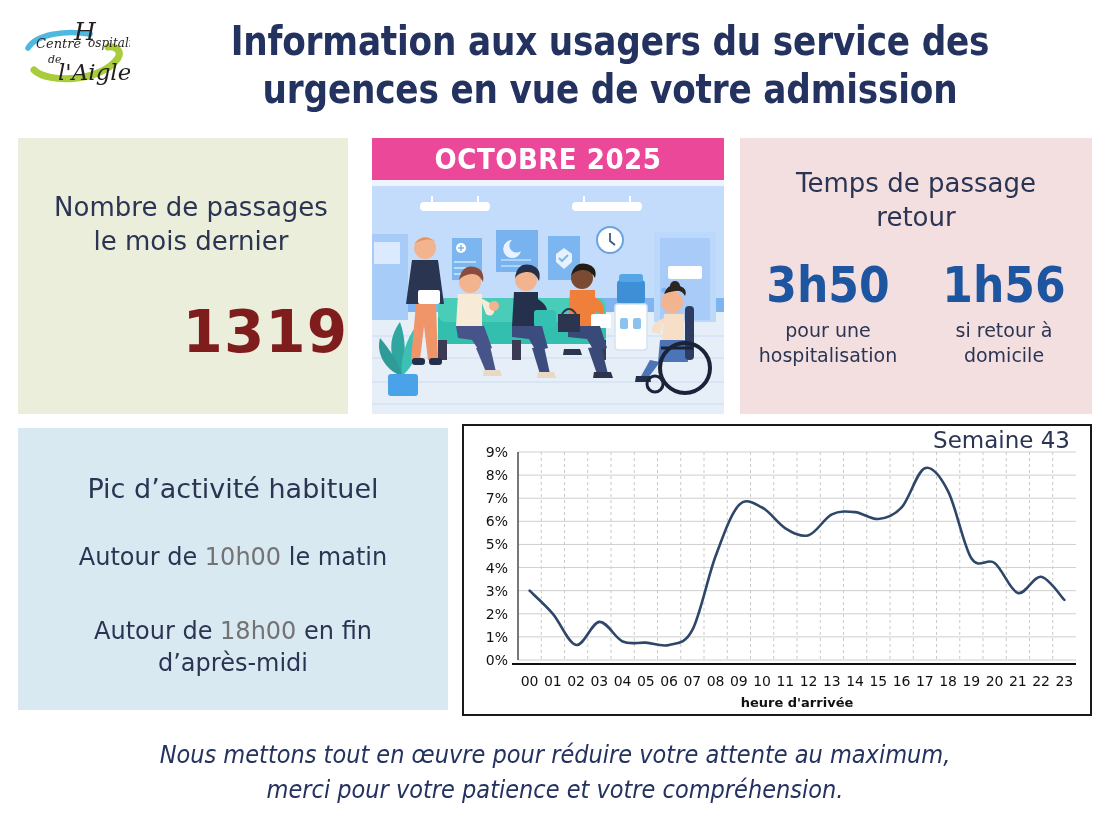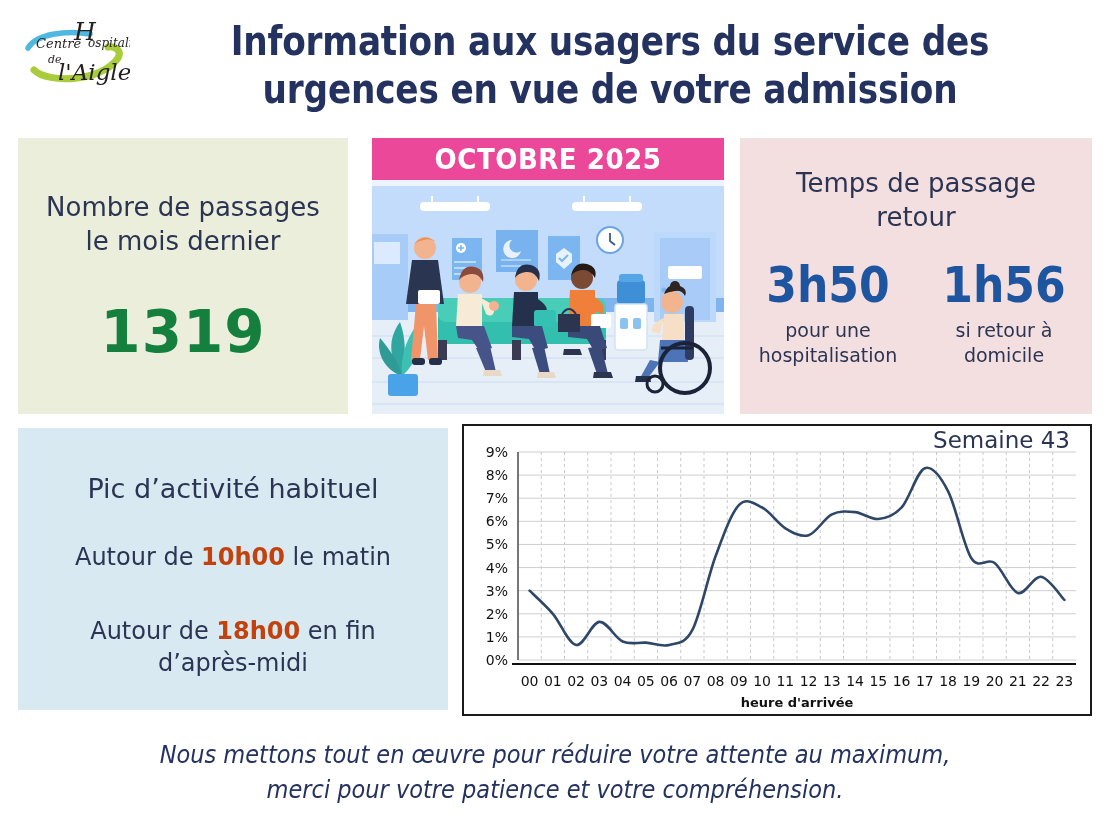--- a/index.html
+++ b/index.html
@@ -23,24 +23,25 @@
 
   
   .card-green{
     position:absolute;left:18px;top:138px;width:330px;height:276px;
     background:#eaeedb;
   }
   .card-green .lbl{
     position:absolute;left:0;top:52px;width:330px;text-align:center;
     font-size:26px;line-height:1.32;color:#2b3553;
     font-family:"DejaVu Sans","Liberation Sans",sans-serif;
+    padding-left:8px;
   }
   .card-green .big{
-    position:absolute;left:0;top:160px;width:330px;text-align:center;
-    font-size:58px;font-weight:bold;color:#15803d;letter-spacing:1px;
+    position:absolute;left:0;top:160px;width:330px;text-align:right;
+    font-size:58px;font-weight:bold;color:#7f1d1d;letter-spacing:1px;
     font-family:"DejaVu Sans","Liberation Sans",sans-serif;
   }
 
   .card-illus{position:absolute;left:372px;top:138px;width:352px;height:276px;background:#eef4fb;}
   .banner{
     position:absolute;left:0;top:0;width:352px;height:42px;background:#ec4899;
     color:#ffffff;font-size:29px;font-weight:bold;letter-spacing:0.5px;
     display:flex;align-items:center;justify-content:center;
     font-family:"DejaVu Sans Condensed","Liberation Sans",sans-serif;
   }
@@ -78,21 +79,21 @@
   .card-blue .l1{
     position:absolute;left:0;top:115px;width:430px;text-align:center;
     font-size:24px;color:#2b3553;
     font-family:"DejaVu Sans","Liberation Sans",sans-serif;
   }
   .card-blue .l2{
     position:absolute;left:0;top:187px;width:430px;text-align:center;
     font-size:24px;line-height:1.35;color:#2b3553;
     font-family:"DejaVu Sans","Liberation Sans",sans-serif;
   }
-  .hl{font-weight:bold;color:#c2410c;}
+  .hl{font-weight:normal;color:#737373;}
 
   
   .chart-box{
     position:absolute;left:462px;top:424px;width:630px;height:292px;
     background:#ffffff;border:2px solid #1a1a1a;box-sizing:border-box;
   }
   .chart-box svg{display:block;}
 
   
   .footer{

